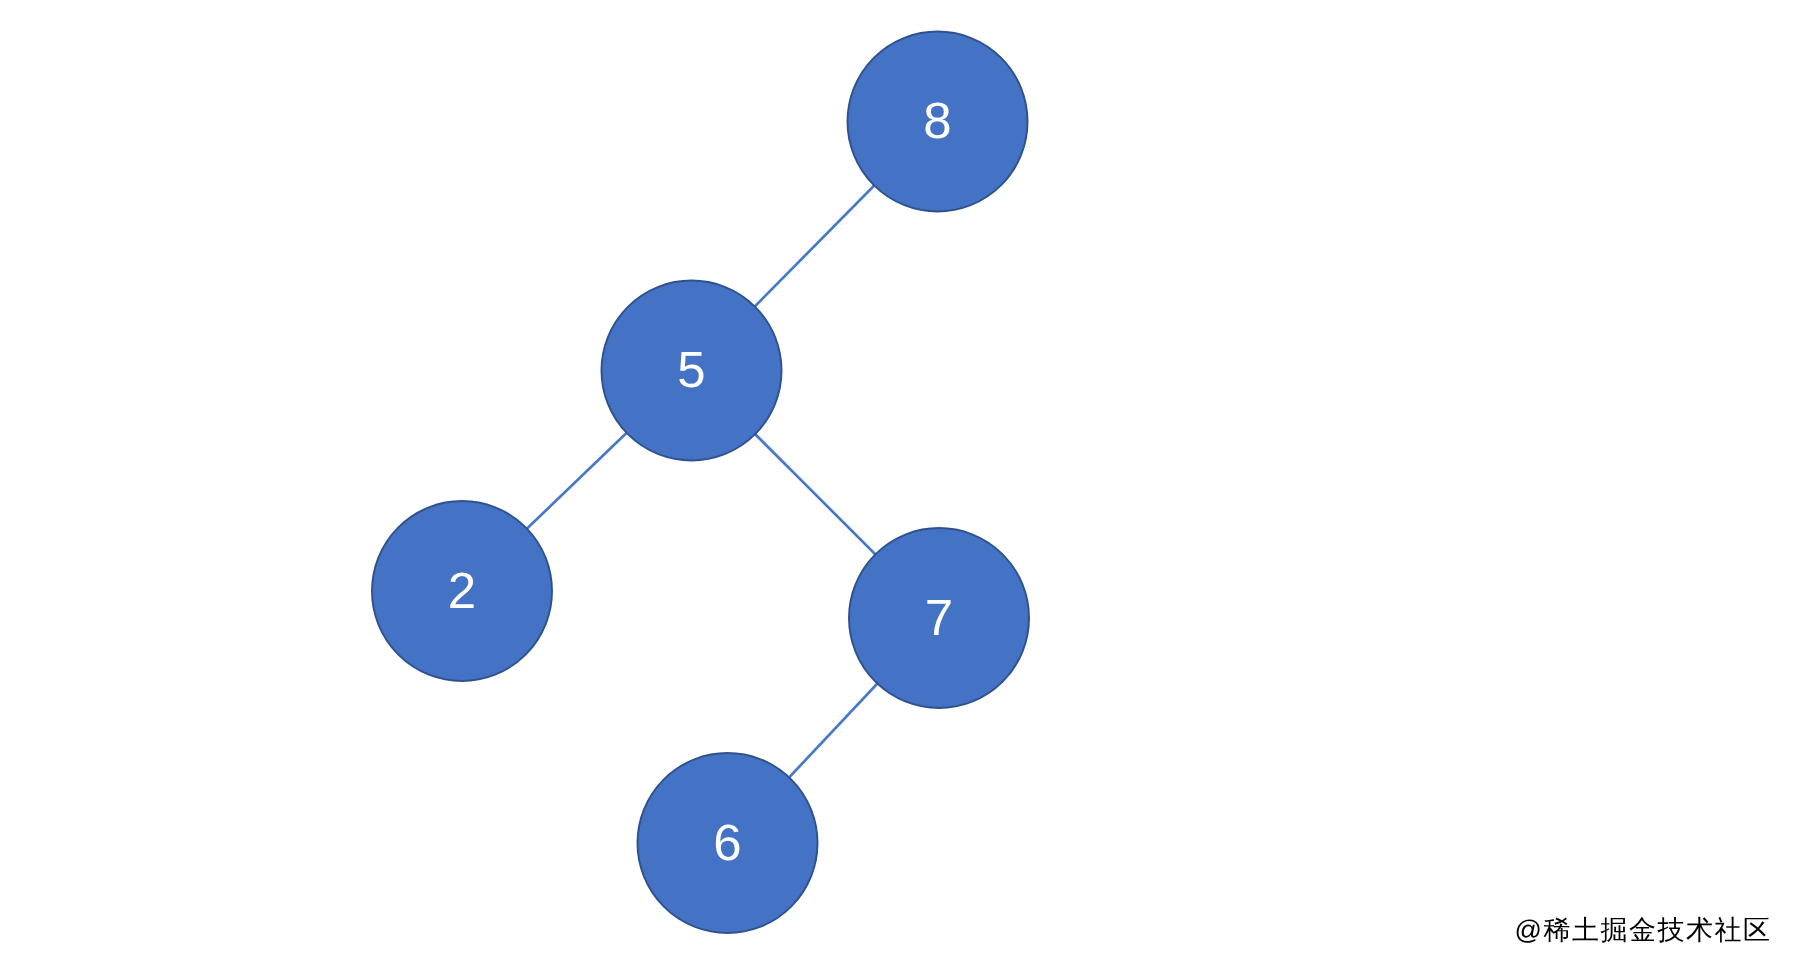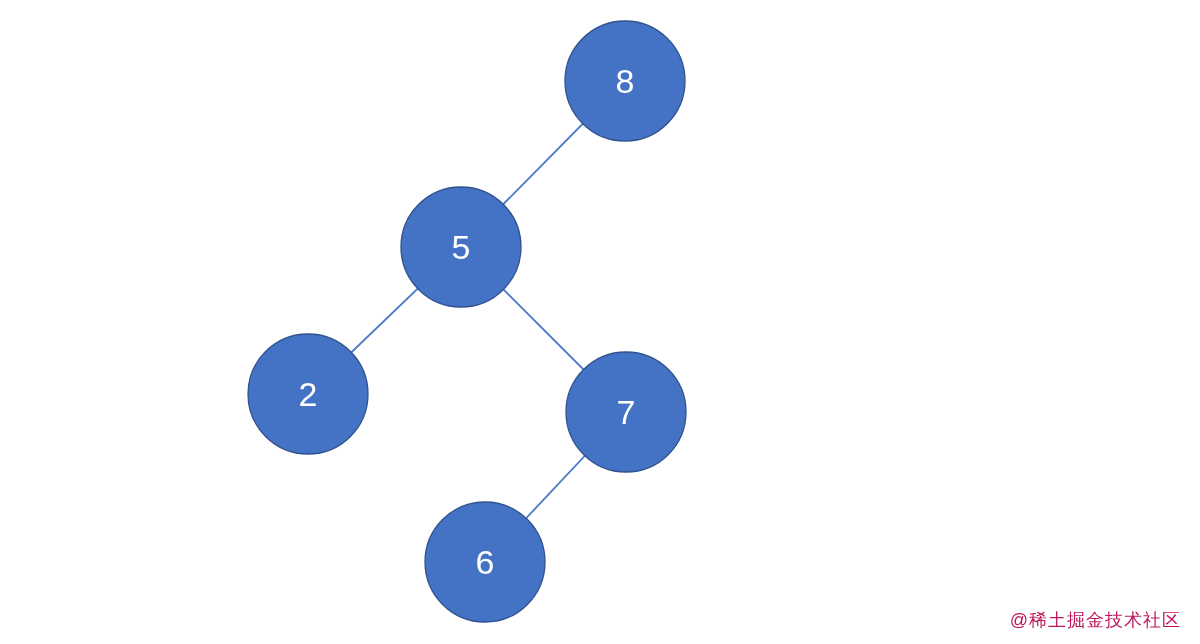--- a/index.html
+++ b/index.html
@@ -26,21 +26,21 @@
   .node-label-text {
     font-family: "Liberation Sans", "DejaVu Sans", sans-serif;
   }
   .watermark {
     position: absolute;
     right: 19px;
     bottom: 15px;
     font-size: 18px;
     line-height: 1;
     letter-spacing: 1px;
-    color: #be185d;
+    color: #000000;
     font-family: "Liberation Sans", "DejaVu Sans", sans-serif;
     user-select: none;
   }
 </style>
 </head>
 <body>
 
 <div class="canvas-wrap">
   <svg class="tree-svg" id="tree-svg" width="1200" height="644" viewBox="0 0 1200 644" xmlns="http://www.w3.org/2000/svg">
     <g id="edges-layer">

